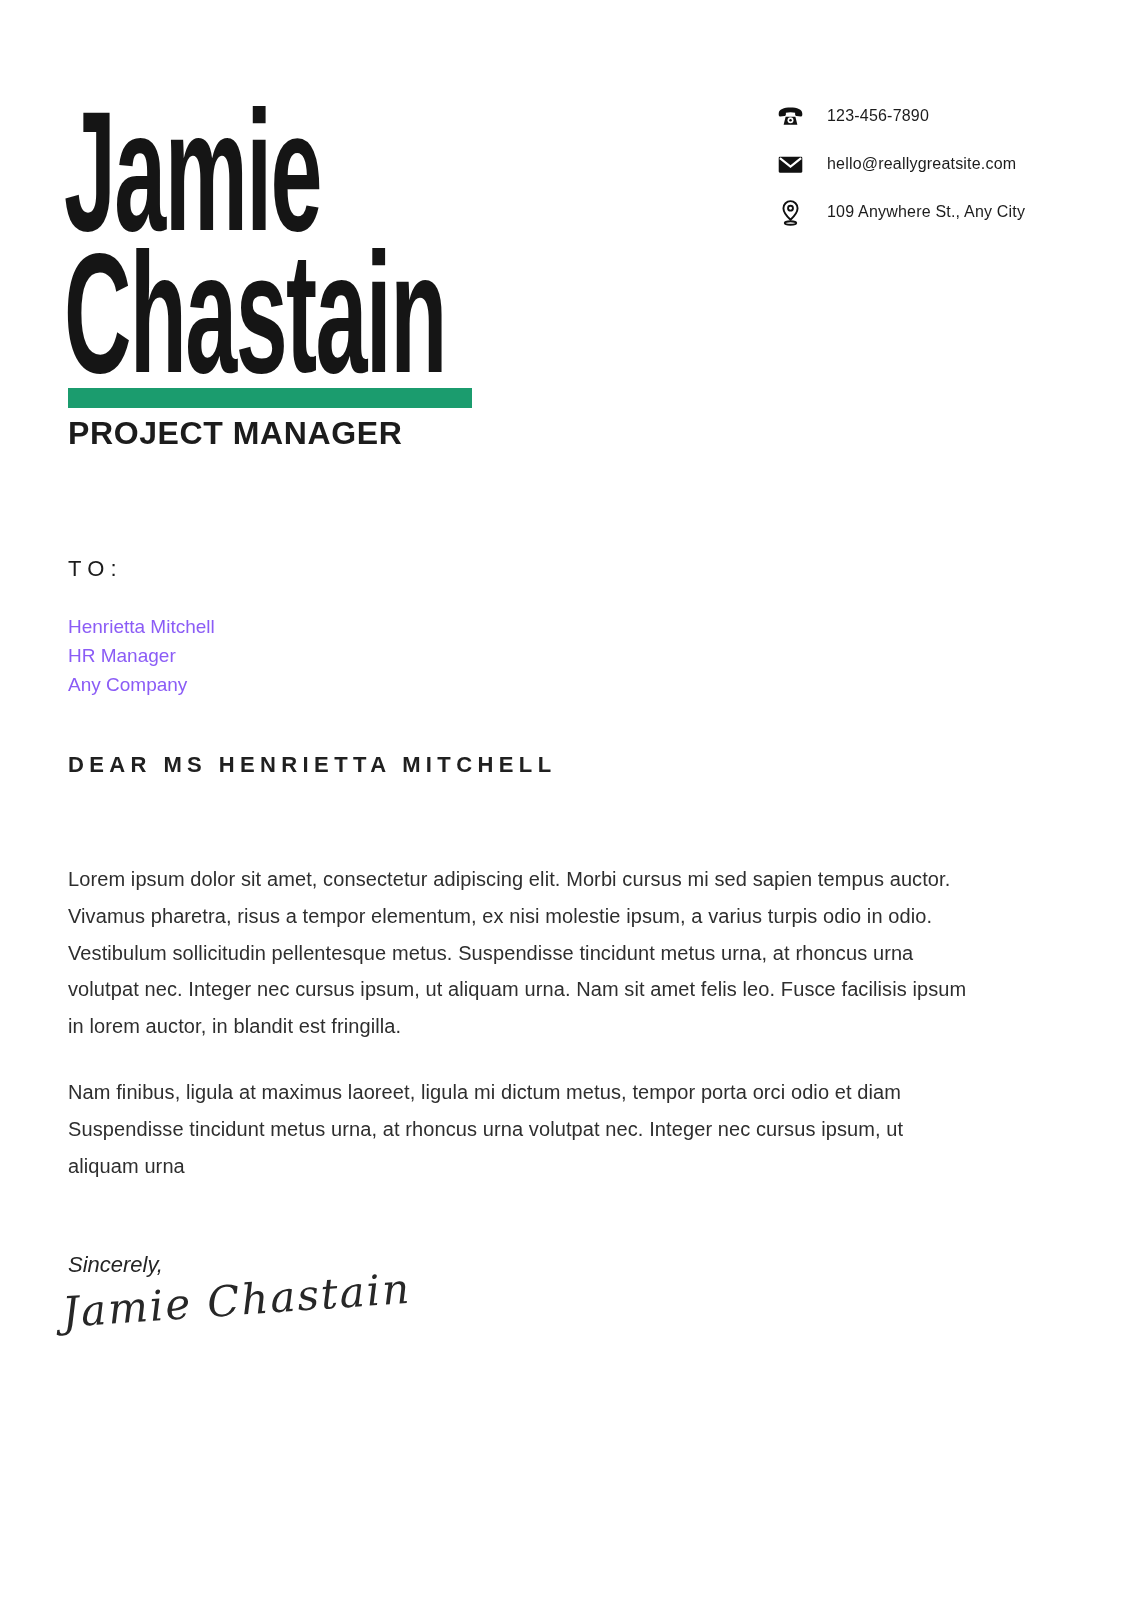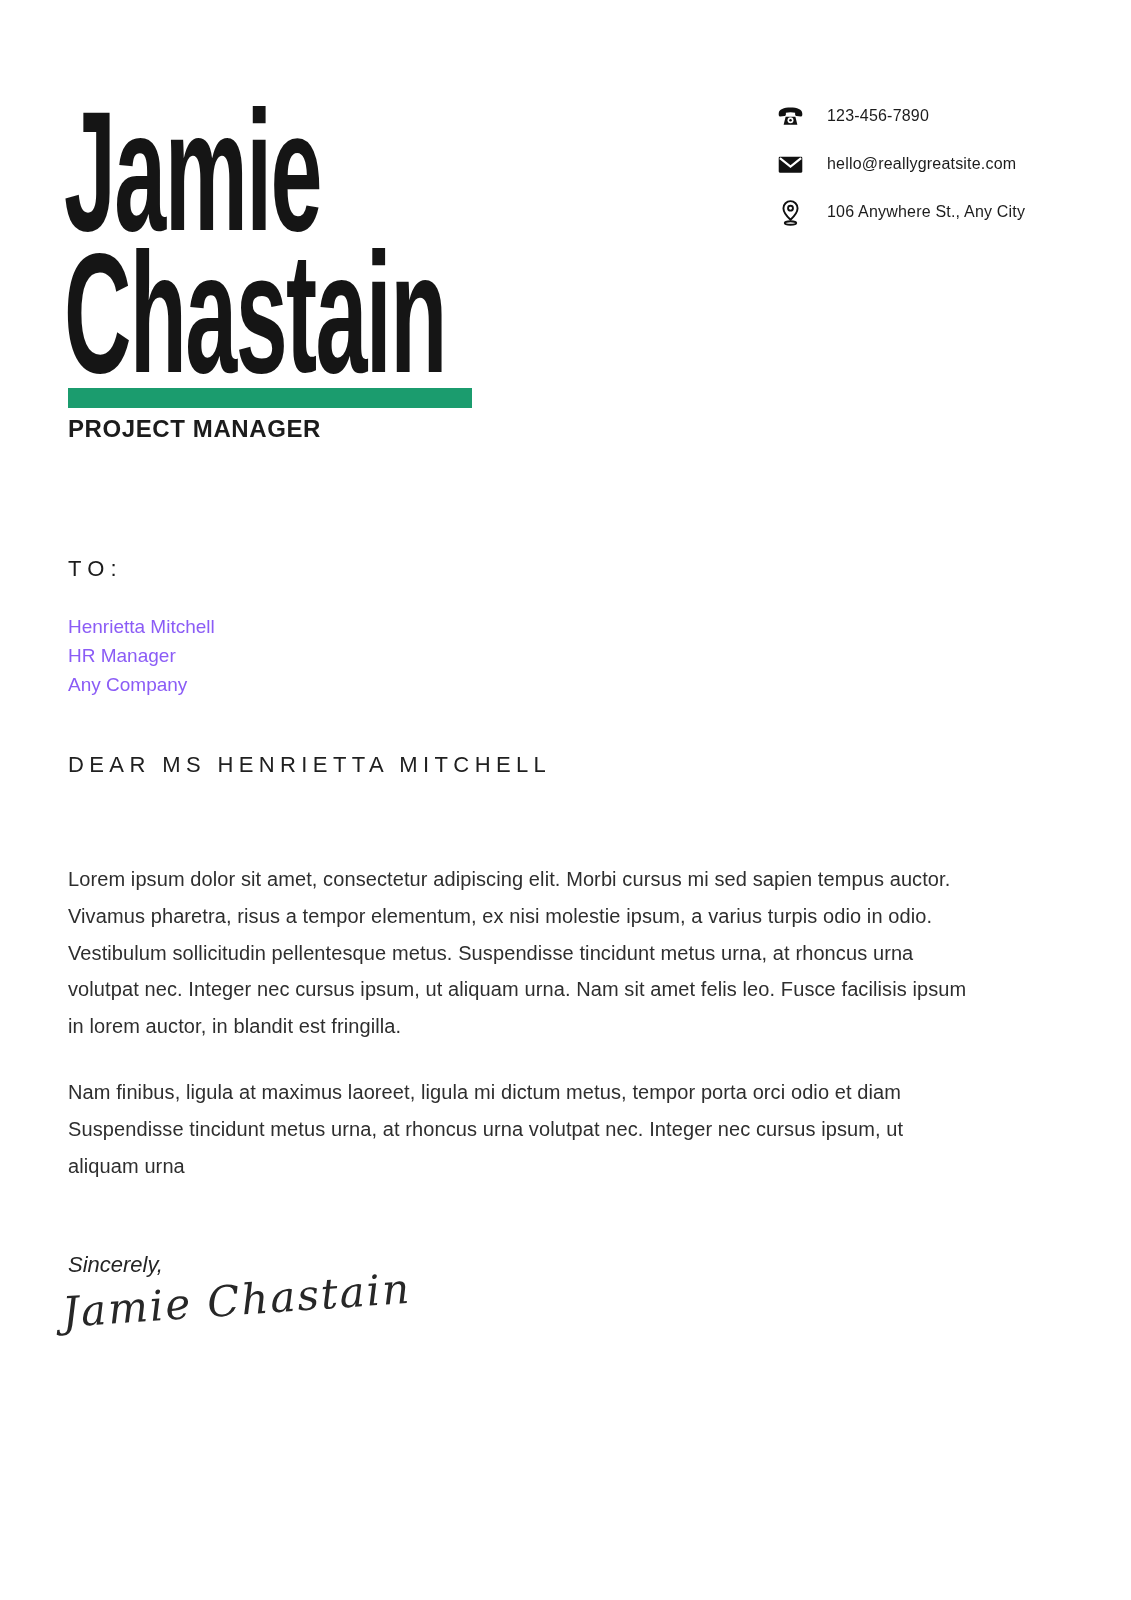--- a/index.html
+++ b/index.html
@@ -25,21 +25,21 @@
     transform-origin:left center;
     white-space:nowrap;
   }
   .accent-bar {
     position:absolute; left:68px; top:388px;
     width:404px; height:20px;
     background:#1b9c6e;
   }
   .role {
     position:absolute; left:68px; top:416px;
-    font-size:24px; font-weight:700;
+    font-size:32px; font-weight:700;
     letter-spacing:0.6px; color:#1c1c1c;
     line-height:1.1; white-space:nowrap;
   }
 
   
   .contact { position:absolute; left:776px; top:92px; }
   .contact-row { display:flex; align-items:center; height:48px; }
   .contact-icon { width:29px; height:29px; flex:0 0 29px; display:flex; align-items:center; justify-content:center; }
   .contact-icon svg { width:29px; height:29px; }
   .contact-text { margin-left:22px; font-size:16px; color:#1c1c1c; letter-spacing:0.2px; white-space:nowrap;text-align:center; }
@@ -52,20 +52,21 @@
   .recipient {
     position:absolute; left:68px; top:612px;
     font-size:19px; line-height:29px; color:#8b5cf6;
   }
 
   
   .greeting {
     position:absolute; left:68px; top:752px;
     font-size:22px; letter-spacing:0.245em; color:#202020;
     white-space:nowrap;
+    font-weight:bold;
   }
   .para {
     position:absolute; left:68px; width:905px;
     font-size:20px; line-height:36.8px; color:#2e2e2e;
     letter-spacing:0.1px;
   }
   .para-1 { top:861px; }
   .para-2 { top:1074px; }
   .closing {
     position:absolute; left:68px; top:1252px;
@@ -121,21 +122,21 @@
     </div>
 
     <div class="contact-row">
       <span class="contact-icon">
         <svg viewBox="0 0 32 32" fill="none" stroke="#111" stroke-width="2.1">
           <path d="M16 3.5c-4.3 0-7.8 3.5-7.8 7.8 0 5.4 7.8 12.7 7.8 12.7s7.8-7.3 7.8-12.7c0-4.3-3.5-7.8-7.8-7.8Z"></path>
           <circle cx="16" cy="11.2" r="2.7"></circle>
           <ellipse cx="16" cy="27.6" rx="6.3" ry="2"></ellipse>
         </svg>
       </span>
-      <span class="contact-text">106 Anywhere St., Any City</span>
+      <span class="contact-text">109 Anywhere St., Any City</span>
     </div>
 
 
   </div>
 
   <div class="to-label">TO:</div>
 
   <div class="recipient">
     <div>Henrietta Mitchell</div>
     <div>HR Manager</div>

